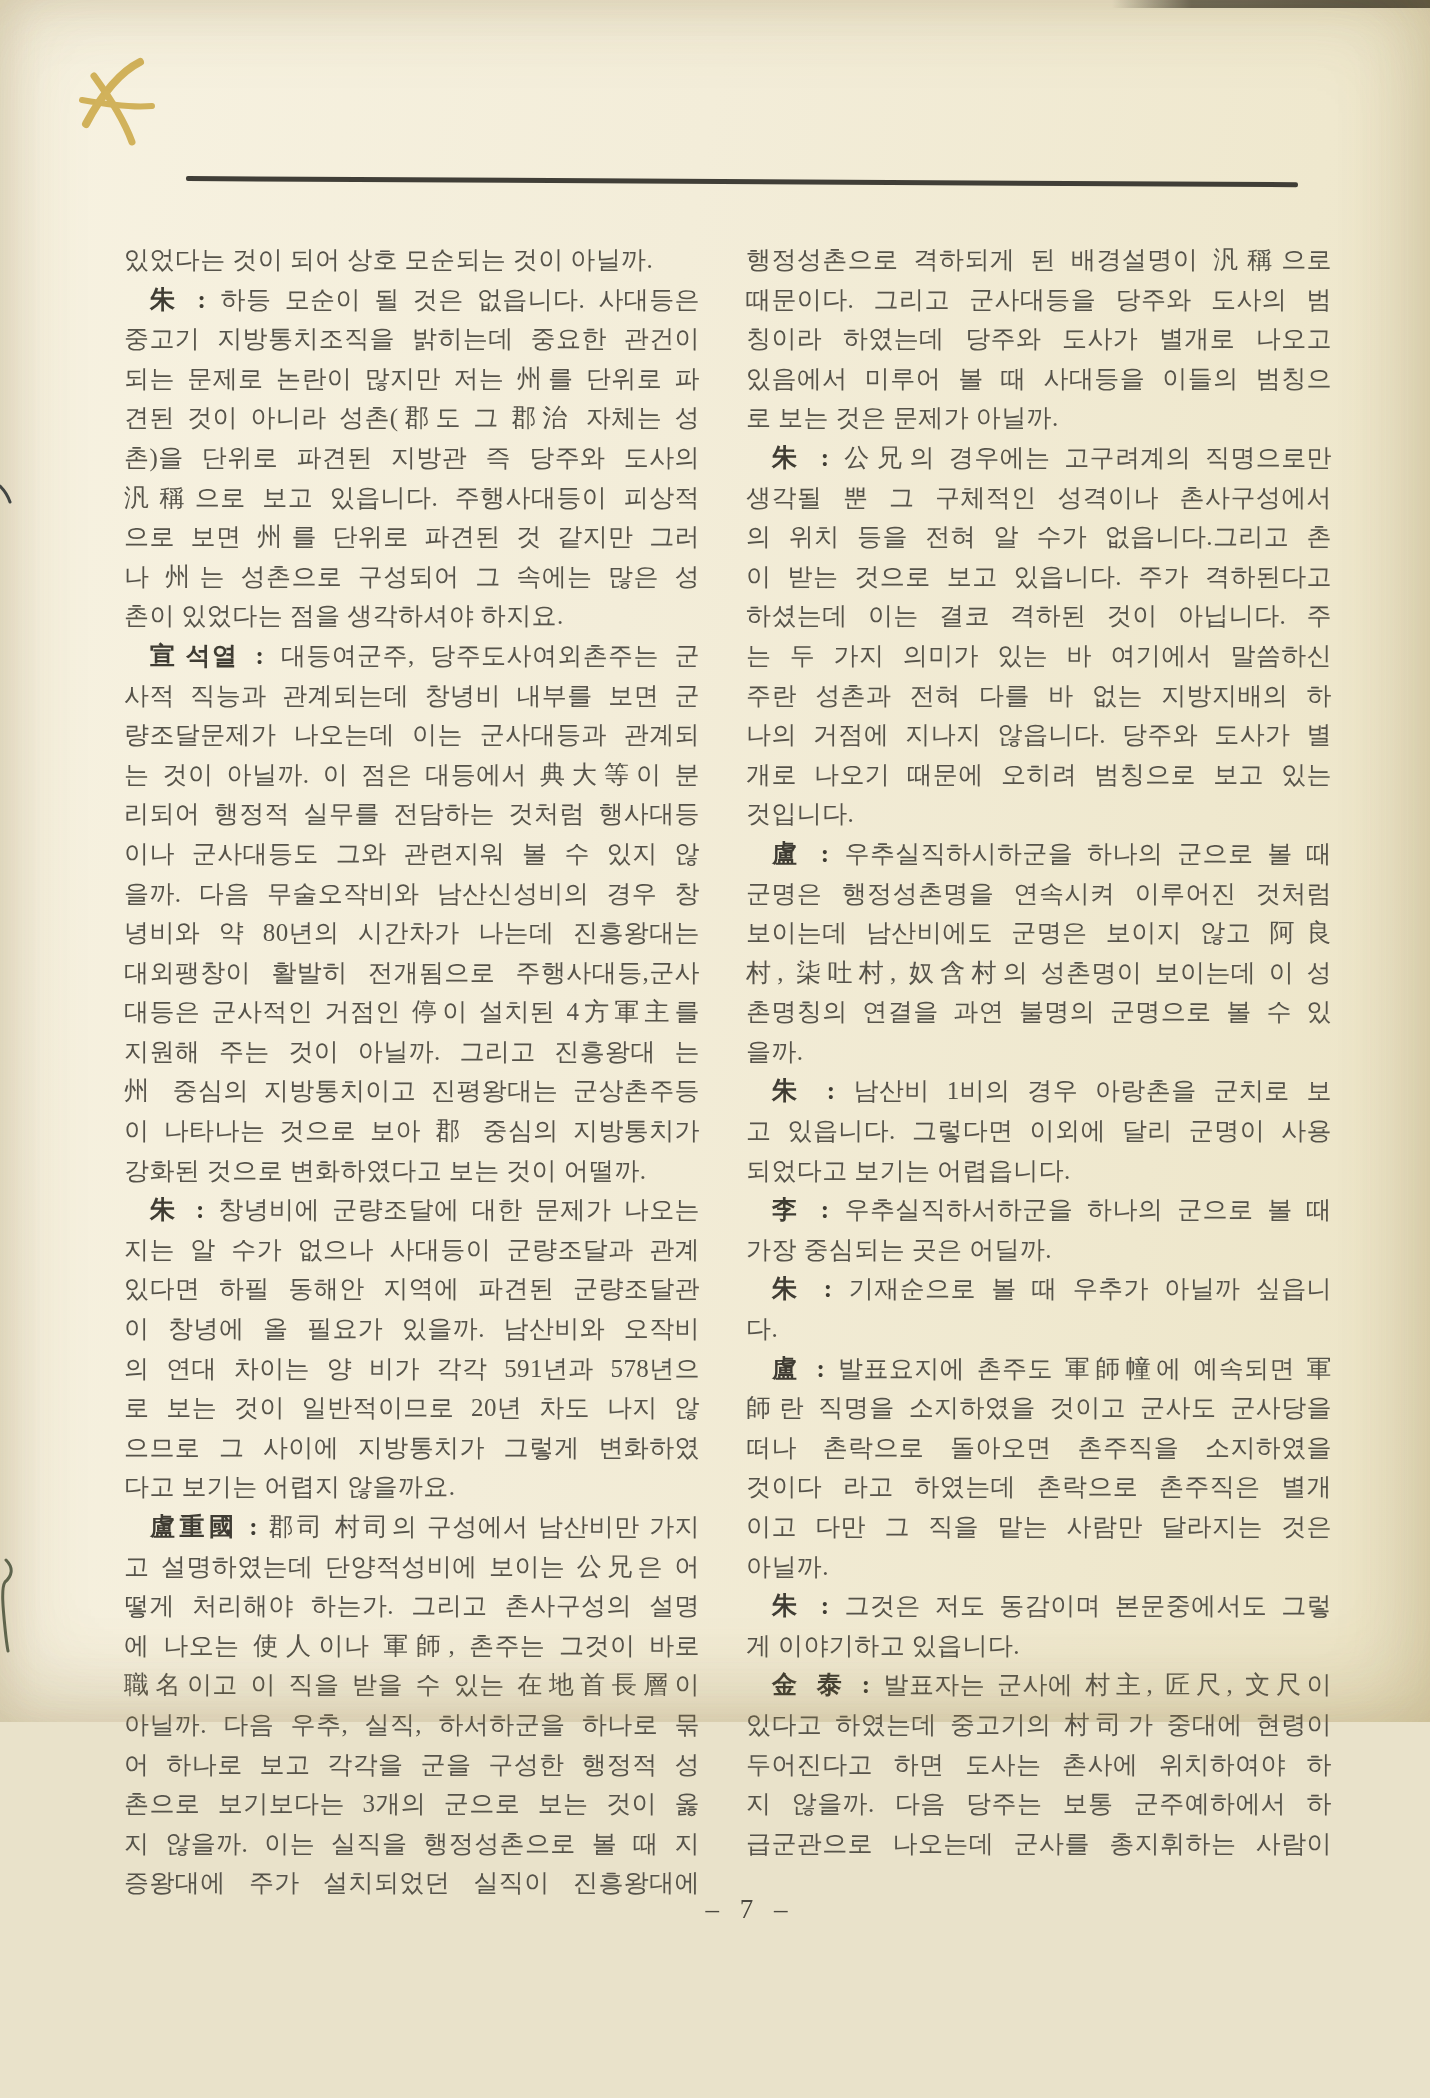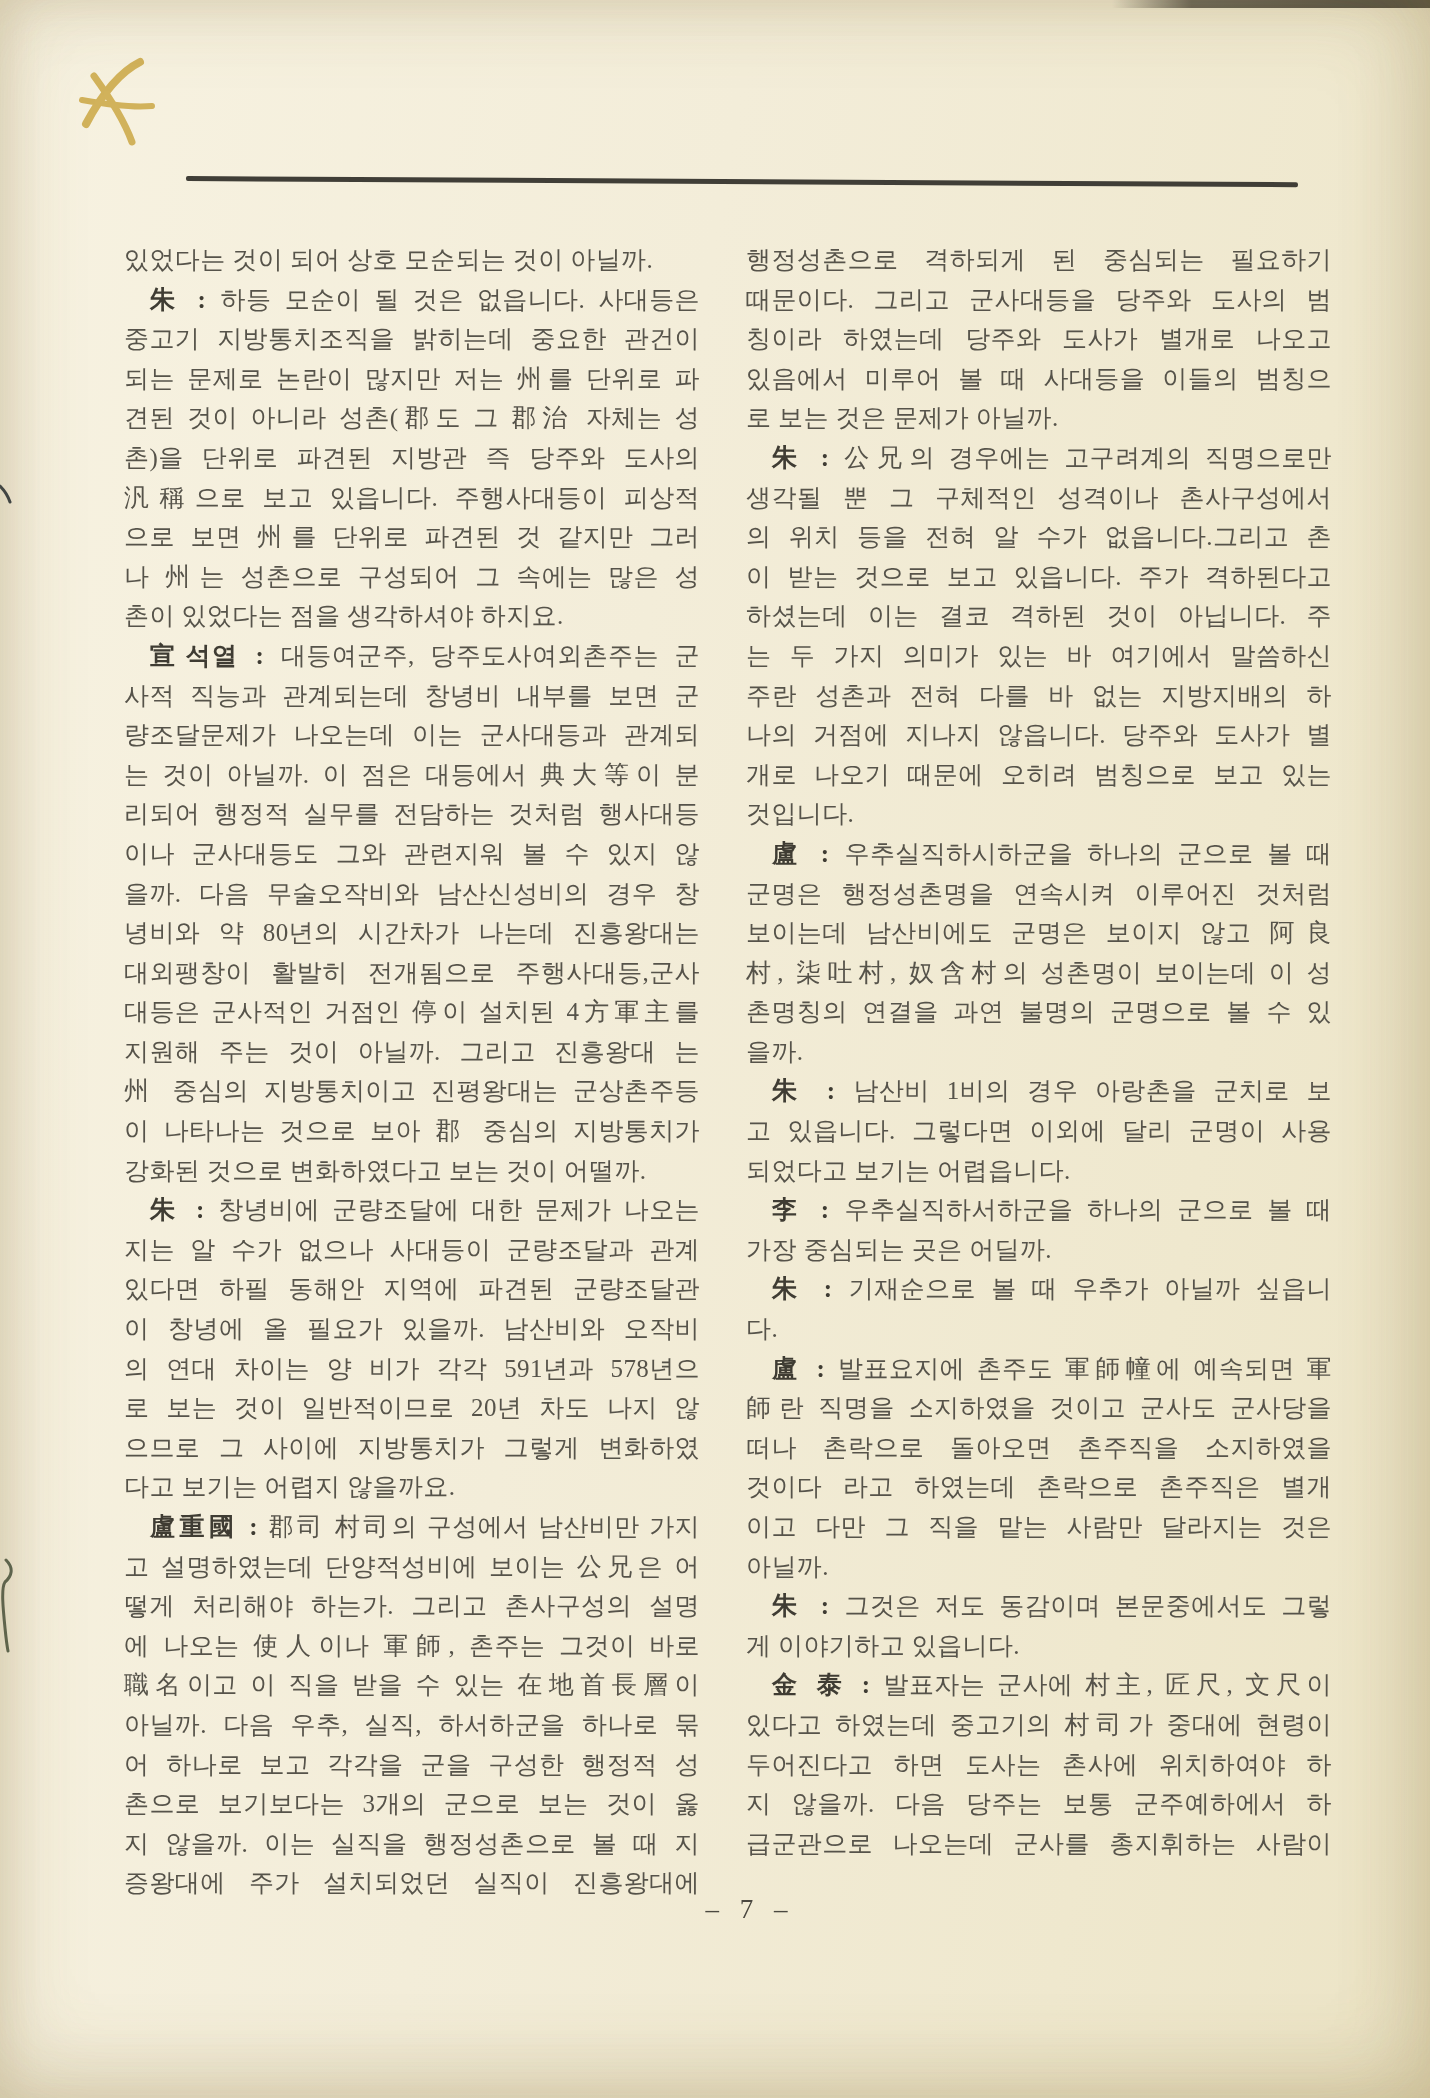--- a/index.html
+++ b/index.html
@@ -7,21 +7,21 @@
     padding: 0;
     width: 1430px;
     height: 2098px;
     overflow: hidden;
     background: #e9e2ca;
     font-family: "Liberation Serif", "DejaVu Serif", serif;
   }
   .page {
     position: relative;
     width: 1430px;
-    height: 2098px;
+    height: 1722px;
     background: linear-gradient(100deg, #f7f2e1 0%, #f3edd9 42%, #efe8ce 78%, #ece4c6 100%);
   }
   .page::after {
     content: "";
     position: absolute;
     inset: 0;
     box-shadow:
       inset 0 0 95px rgba(145, 122, 66, 0.16),
       inset -28px 0 70px rgba(150, 126, 68, 0.13),
       inset 0 -34px 80px rgba(150, 126, 68, 0.12),
@@ -171,21 +171,21 @@
       <div class="line">떻게 처리해야 하는가. 그리고 촌사구성의 설명</div>
       <div class="line">에 나오는 使人이나 軍師, 촌주는 그것이 바로</div>
       <div class="line">職名이고 이 직을 받을 수 있는 在地首長層이</div>
       <div class="line">아닐까. 다음 우추, 실직, 하서하군을 하나로 묶</div>
       <div class="line">어 하나로 보고 각각을 군을 구성한 행정적 성</div>
       <div class="line">촌으로 보기보다는 3개의 군으로 보는 것이 옳</div>
       <div class="line">지 않을까. 이는 실직을 행정성촌으로 볼 때 지</div>
       <div class="line">증왕대에 주가 설치되었던 실직이 진흥왕대에</div>
     </div>
   <div class="column column-right">
-      <div class="line">행정성촌으로 격하되게 된 중심되는 필요하기</div>
+      <div class="line">행정성촌으로 격하되게 된 배경설명이 汎稱으로</div>
       <div class="line">때문이다. 그리고 군사대등을 당주와 도사의 범</div>
       <div class="line">칭이라 하였는데 당주와 도사가 별개로 나오고</div>
       <div class="line">있음에서 미루어 볼 때 사대등을 이들의 범칭으</div>
       <div class="line end">로 보는 것은 문제가 아닐까.</div>
       <div class="line indent"><span class="speaker">朱 :</span> 公兄의 경우에는 고구려계의 직명으로만</div>
       <div class="line">생각될 뿐 그 구체적인 성격이나 촌사구성에서</div>
       <div class="line">의 위치 등을 전혀 알 수가 없읍니다.그리고 촌</div>
       <div class="line">이 받는 것으로 보고 있읍니다. 주가 격하된다고</div>
       <div class="line">하셨는데 이는 결코 격하된 것이 아닙니다. 주</div>
       <div class="line">는 두 가지 의미가 있는 바 여기에서 말씀하신</div>

